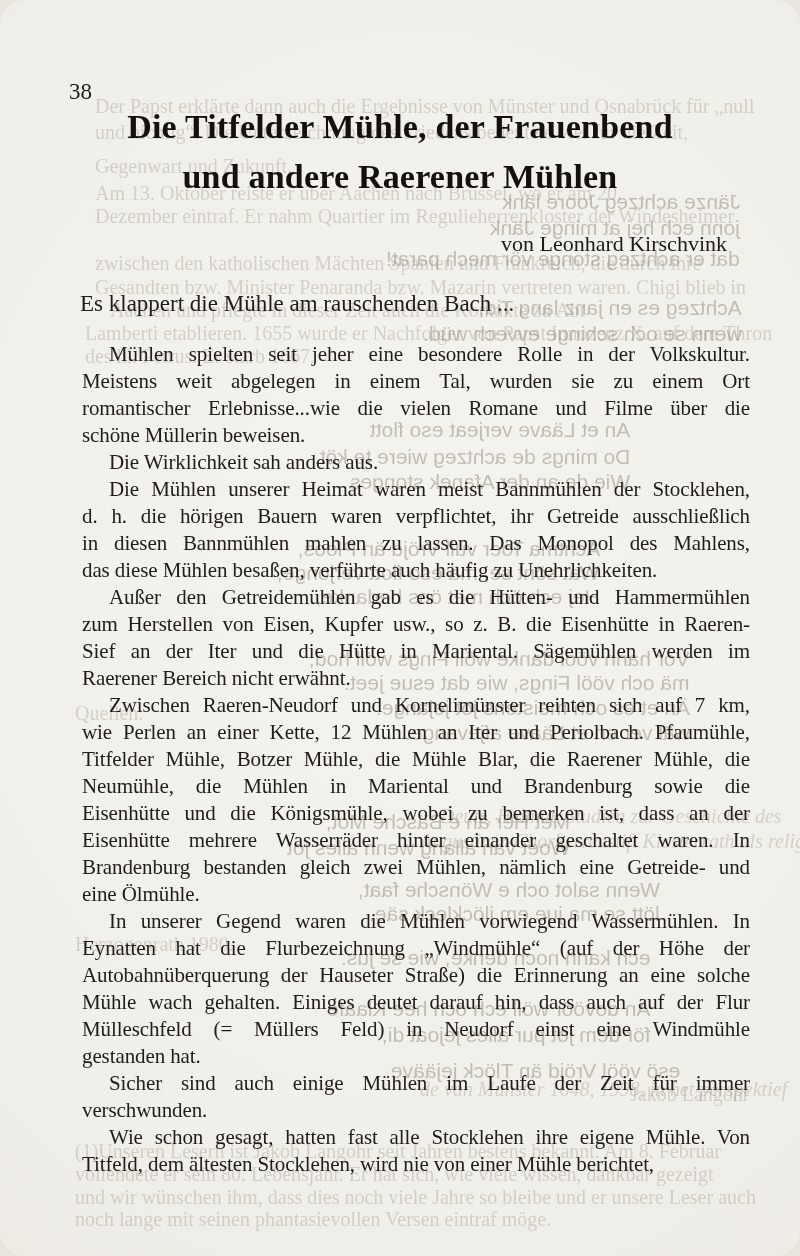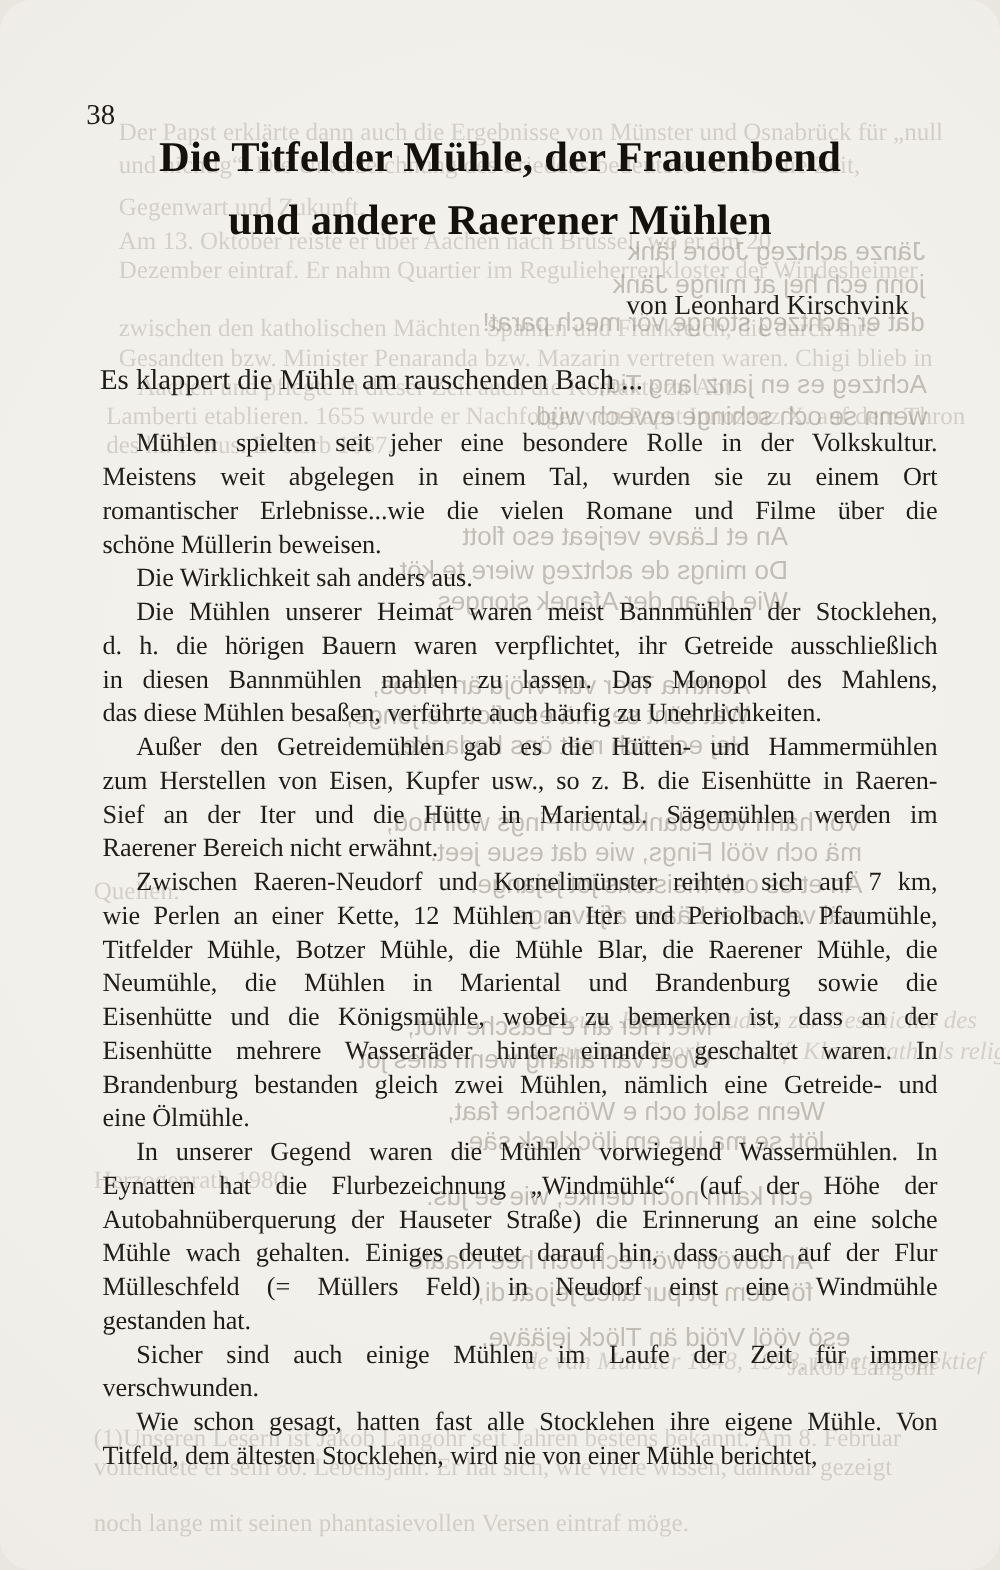--- a/index.html
+++ b/index.html
@@ -76,20 +76,21 @@
       <span class="ghost" style="top: 322px; left: 85px;">Lamberti etablieren. 1655 wurde er Nachfolger von Papst Innozenz X. auf dem Thron</span>
       <span class="ghost" style="top: 345px; left: 85px;">des hl. Petrus. Er starb 1667.</span>
       <span class="ghost" style="top: 702px; left: 75px;">Quellen:</span>
       <span class="ghost italic" style="top: 805px; left: 440px;">Deutz, Helmut, Studien zur Geschichte des</span>
       <span class="ghost italic" style="top: 830px; left: 420px;">Augustiner-Chorherrenstift Klosterrath als religiöse</span>
       <span class="ghost" style="top: 933px; left: 75px;">Herzogenrath 1980.</span>
       <span class="ghost italic" style="top: 1078px; left: 420px;">de van Munster 1648, 1998, in het perspektief</span>
       <span class="ghost" style="top: 1083px; left: 630px;">Jakob Langohr</span>
       <span class="ghost" style="top: 1140px; left: 75px;">(1)Unseren Lesern ist Jakob Langohr seit Jahren bestens bekannt. Am 8. Februar</span>
       <span class="ghost" style="top: 1163px; left: 75px;">vollendete er sein 80. Lebensjahr. Er hat sich, wie viele wissen, dankbar gezeigt</span>
+      <span class="ghost" style="top: 1186px; left: 75px;">und wir wünschen ihm, dass dies noch viele Jahre so bleibe und er unsere Leser auch</span>
       <span class="ghost" style="top: 1208px; left: 75px;">noch lange mit seinen phantasievollen Versen eintraf möge.</span>
       <span class="ghost sans mirror" style="top: 190px; right: 60px;">Jänze achtzeg Joore länk</span>
       <span class="ghost sans mirror" style="top: 216px; right: 60px;">jonn ech hej at minge Jänk</span>
       <span class="ghost sans mirror" style="top: 247px; right: 60px;">dat er achtzeg stonge vör mech parat!</span>
       <span class="ghost sans mirror" style="top: 296px; right: 58px;">Achtzeg es en janz lang Tid,</span>
       <span class="ghost sans mirror" style="top: 322px; right: 58px;">wenn se och schinge evvech wüd.</span>
       <span class="ghost sans mirror" style="top: 418px; right: 170px;">An et Läave verjeat eso flott</span>
       <span class="ghost sans mirror" style="top: 445px; right: 170px;">Do mings de achtzeg wiere te köt.</span>
       <span class="ghost sans mirror" style="top: 470px; right: 170px;">Wie de an der Afanek stonges</span>
       <span class="ghost sans mirror" style="top: 537px; right: 200px;">Achtma Toer vull Vröjd än Ploos,</span>

